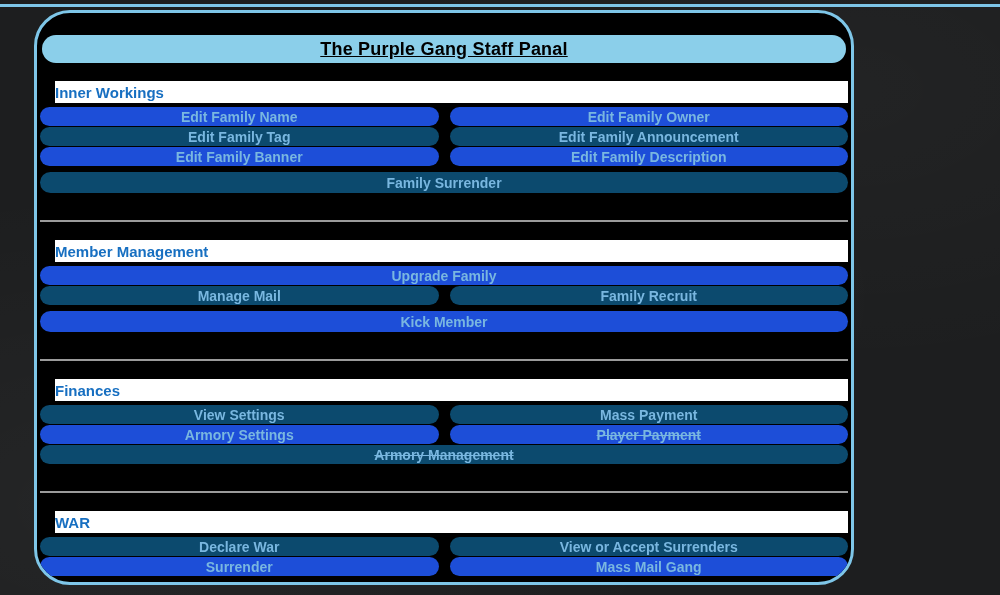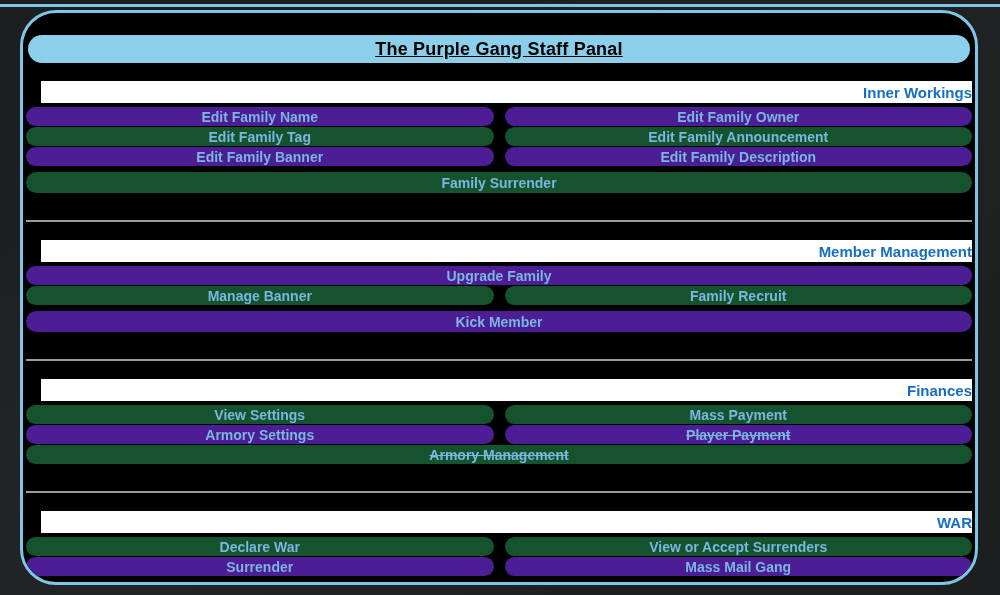--- a/index.html
+++ b/index.html
@@ -11,57 +11,57 @@
       radial-gradient(ellipse at 12% 85%, rgba(255,255,255,0.035), transparent 45%),
       radial-gradient(ellipse at 85% 15%, rgba(255,255,255,0.025), transparent 40%),
       radial-gradient(ellipse at 50% 50%, rgba(255,255,255,0.015), transparent 60%),
       #1d1e1f;
   }
   .top-line {
     position: absolute; top: 4px; left: 0; width: 1000px; height: 3px;
     background: #7ec6e8;
   }
   .panel {
-    position: absolute; top: 10px; left: 20px;
-    width: 958px; height: 575px; box-sizing: border-box;
+    position: absolute; top: 10px; left: 34px;
+    width: 820px; height: 575px; box-sizing: border-box;
     background: #000;
     border: 3px solid #7ec6e8;
     border-radius: 36px;
     padding: 22px 2px 0 2px;
     overflow: hidden;
   }
   .title-pill {
     margin: 0 3px; height: 28px; border-radius: 14px;
     background: #8bcfea;
     display: flex; align-items: center; justify-content: center;
   }
   .title-pill span {
     color: #000; font-weight: bold; font-size: 18px;
     text-decoration: underline; letter-spacing: 0.2px;
   }
   .sec-header {
     margin: 18px 1px 0 16px; height: 22px; background: #ffffff;
-    display: flex; align-items: center; justify-content: flex-end;
+    display: flex; align-items: center; justify-content: flex-start;
   }
   .sec-header span {
     color: #176fc1; font-weight: bold; font-size: 15px;
   }
   .rows { margin: 4px 1px 0 1px; }
   .row { display: flex; gap: 11px; margin-bottom: 1px; }
   .row.full { margin-top: 6px; }
   .btn {
     flex: 1; height: 19px; border: none; border-radius: 10px;
     display: flex; align-items: center; justify-content: center;
     font-family: "Liberation Sans", sans-serif;
     font-weight: bold; font-size: 14px; color: #79b7e0;
     padding: 0; cursor: pointer; line-height: 1;
   }
   .row.full .btn { height: 21px; border-radius: 11px; }
-  .btn.dark  { background: #4c1d95; }
-  .btn.light { background: #14532d; }
+  .btn.dark  { background: #1d4ed8; }
+  .btn.light { background: #0c4a6e; }
   .btn.struck { text-decoration: line-through; }
   hr.divider {
     border: none; height: 2px; background: #9b9b9b;
     margin: 27px 1px 7px 1px;
   }
 </style>
 </head>
 <body>
 
 <div class="top-line"></div>
@@ -96,21 +96,21 @@
       <hr class="divider">
       <section>
         <div class="sec-header">
           <span>Member Management</span>
         </div>
         <div class="rows">
           <div class="row pair">
             <button class="btn dark">Upgrade Family</button>
           </div>
           <div class="row pair">
-            <button class="btn light">Manage Banner</button>
+            <button class="btn light">Manage Mail</button>
             <button class="btn light">Family Recruit</button>
           </div>
           <div class="row full">
             <button class="btn dark">Kick Member</button>
           </div>
         </div>
       </section>
       <hr class="divider">
       <section>
         <div class="sec-header">

